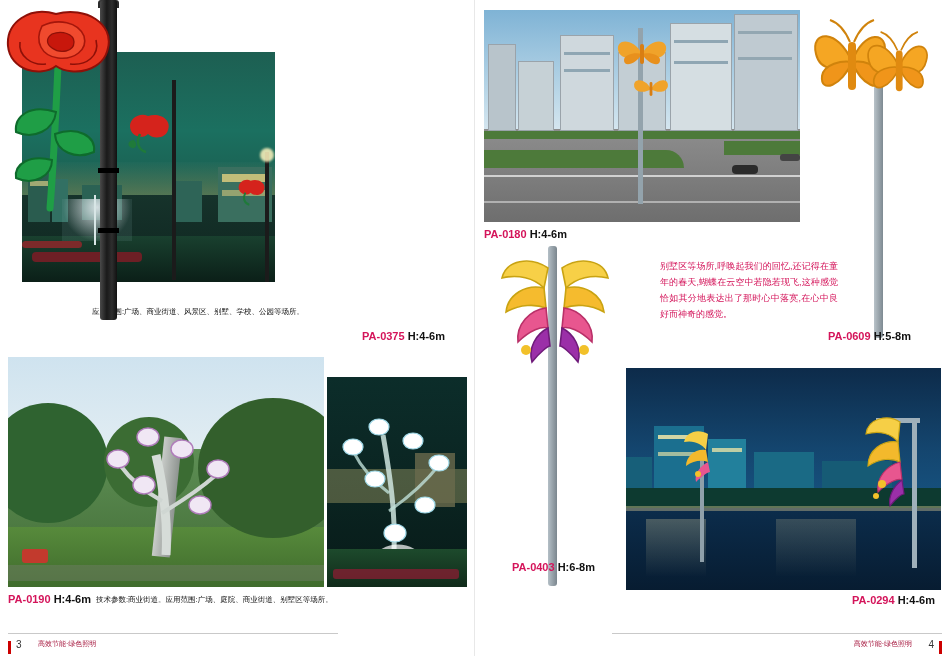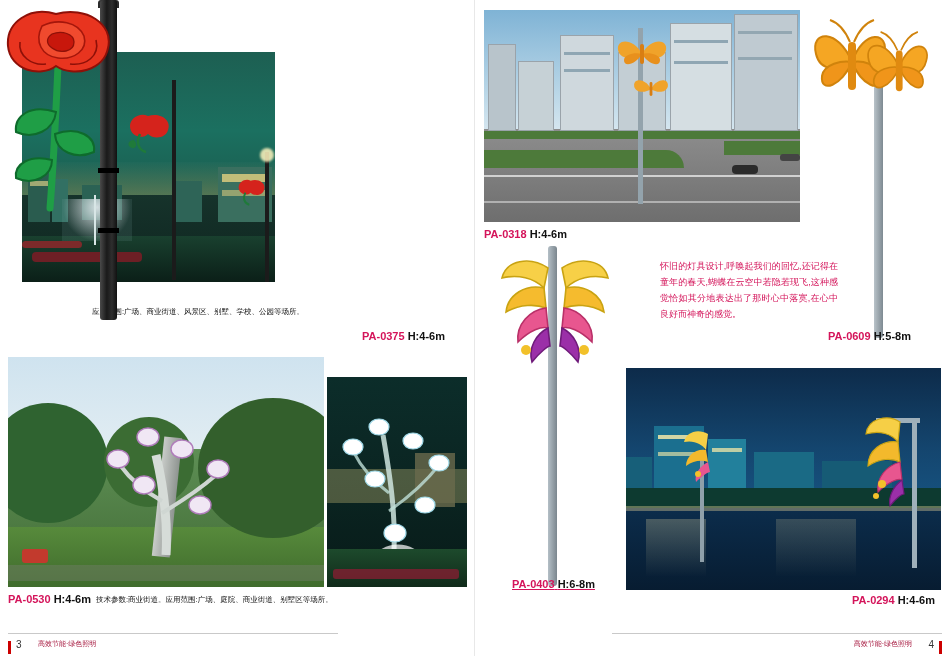--- a/index.html
+++ b/index.html
@@ -268,21 +268,21 @@
         <ellipse cx="36" cy="78" rx="10" ry="8"></ellipse>
         <ellipse cx="56" cy="132" rx="11" ry="9"></ellipse>
       </g>
       <path d="M30 160 C44 138 74 138 88 160 Z" fill="rgba(255,255,255,.7)"></path>
     </svg>
     <div style="position:absolute;left:0;bottom:0;width:100%;height:18%;background:linear-gradient(#1d4a2c,#102a1a);"></div>
     <div style="position:absolute;left:6px;bottom:8px;width:126px;height:10px;background:#7d2030;opacity:.85;border-radius:3px;"></div>
   </div>
 
   <div class="cap" style="left:8px; top:593px;">
-    <span>PA-0530</span>
+    <span>PA-0190</span>
     <span class="h">H:4-6m</span>
   </div>
   <div class="note" style="left:96px; top:595px;">技术参数:商业街道。应用范围:广场、庭院、商业街道、别墅区等场所。</div>
 
   <div class="footline" style="left:8px; width:330px;"></div>
   <div class="footer-bar" style="left:8px;"></div>
   <div class="folio" style="left:16px;">3</div>
   <div class="footer-txt" style="left:38px;">高效节能·绿色照明</div>
 
   <div class="photo" id="ph-butterfly-street">
@@ -322,21 +322,21 @@
       <rect x="28" y="10" width="4" height="20" rx="2" fill="#d97e12"></rect>
     </svg>
     <svg style="position:absolute;left:146px;top:64px;" width="42" height="30" viewBox="0 0 60 40">
       <path d="M30 20 C22 4 4 4 6 16 C8 26 22 26 30 20 Z" fill="#f0a32a"></path>
       <path d="M30 20 C38 4 56 4 54 16 C52 26 38 26 30 20 Z" fill="#f0a32a"></path>
       <rect x="28" y="10" width="4" height="20" rx="2" fill="#d97e12"></rect>
     </svg>
   </div>
 
   <div class="cap" style="left:484px; top:228px;">
-    <span>PA-0318</span>
+    <span>PA-0180</span>
     <span class="h">H:4-6m</span>
   </div>
 
   <div style="position:absolute; left:790px; top:8px; width:152px; height:330px;">
     <div style="position:absolute;left:84px;top:62px;width:9px;height:268px;background:linear-gradient(90deg,#b9c3c9,#7e8a92);border-radius:3px;"></div>
     <svg style="position:absolute;left:18px;top:2px;" width="130" height="110" viewBox="0 0 130 110">
 
       <g>
         <path d="M44 52 C30 18 2 20 8 44 C12 62 34 62 44 52 Z" fill="#f5a623" stroke="#d0830c" stroke-width="2"></path>
         <path d="M44 52 C56 18 82 22 76 44 C72 62 54 62 44 52 Z" fill="#f5a623" stroke="#d0830c" stroke-width="2"></path>
@@ -358,21 +358,21 @@
         <path d="M46 32 C52 18 60 12 66 10" stroke="#d0830c" stroke-width="2" fill="none"></path>
       </g>
     </svg>
   </div>
 
   <div class="cap" style="left:828px; top:330px;">
     <span>PA-0609</span>
     <span class="h">H:5-8m</span>
   </div>
 
-  <div class="para" style="left:660px; top:258px;">怀旧的灯具设计,呼唤起我们的回忆,还记得在童年的春天,蝴蝶在云空中若隐若现飞,这种感觉恰如其分地表达出了那时心中落寞,在心中良好而神奇的感觉。</div>
+  <div class="para" style="left:660px; top:258px;">别墅区等场所,呼唤起我们的回忆,还记得在童年的春天,蝴蝶在云空中若隐若现飞,这种感觉恰如其分地表达出了那时心中落寞,在心中良好而神奇的感觉。</div>
 
   <div style="position:absolute; left:490px; top:246px; width:130px; height:340px;">
     <div style="position:absolute;left:58px;top:0px;width:9px;height:340px;background:linear-gradient(90deg,#b4bfc6,#7b868e);border-radius:3px;"></div>
     <svg style="position:absolute;left:0px;top:4px;" width="130" height="130" viewBox="0 0 130 130">
 
       <path d="M58 18 C40 6 16 10 12 28 C28 24 44 28 54 38 Z" fill="#f7d047" stroke="#c9a312" stroke-width="1.6"></path>
       <path d="M54 38 C36 34 18 44 16 62 C30 54 46 54 56 58 Z" fill="#f5bb2e" stroke="#c9a312" stroke-width="1.6"></path>
       <path d="M56 58 C40 60 26 74 28 92 C40 80 52 76 58 78 Z" fill="#e8568f" stroke="#b93068" stroke-width="1.6"></path>
       <path d="M58 78 C46 84 38 98 42 112 C50 102 58 96 60 96 Z" fill="#9b2fa8" stroke="#6f1b7a" stroke-width="1.6"></path>
       <circle cx="36" cy="100" r="5" fill="#f2c12a"></circle>
@@ -381,21 +381,21 @@
         <path d="M58 18 C40 6 16 10 12 28 C28 24 44 28 54 38 Z" fill="#f7d047" stroke="#c9a312" stroke-width="1.6"></path>
         <path d="M54 38 C36 34 18 44 16 62 C30 54 46 54 56 58 Z" fill="#f5bb2e" stroke="#c9a312" stroke-width="1.6"></path>
         <path d="M56 58 C40 60 26 74 28 92 C40 80 52 76 58 78 Z" fill="#e8568f" stroke="#b93068" stroke-width="1.6"></path>
         <path d="M58 78 C46 84 38 98 42 112 C50 102 58 96 60 96 Z" fill="#9b2fa8" stroke="#6f1b7a" stroke-width="1.6"></path>
         <circle cx="36" cy="100" r="5" fill="#f2c12a"></circle>
       </g>
       <rect x="58" y="14" width="12" height="100" fill="#aeb8bf" opacity=".0"></rect>
     </svg>
   </div>
 
-  <div class="cap" style="left:512px; top:578px;text-decoration:underline;">
+  <div class="cap" style="left:512px; top:561px;">
     <span>PA-0403</span>
     <span class="h">H:6-8m</span>
   </div>
 
   <div class="photo" id="ph-phoenix-night">
     <div class="sky-night2"></div>
     <div class="water"></div>
 
     <div style="position:absolute;left:28px;top:26%;width:50px;height:30%;background:#1b6f8f;"></div>
     <div style="position:absolute;left:82px;top:32%;width:38px;height:24%;background:#22809c;"></div>

